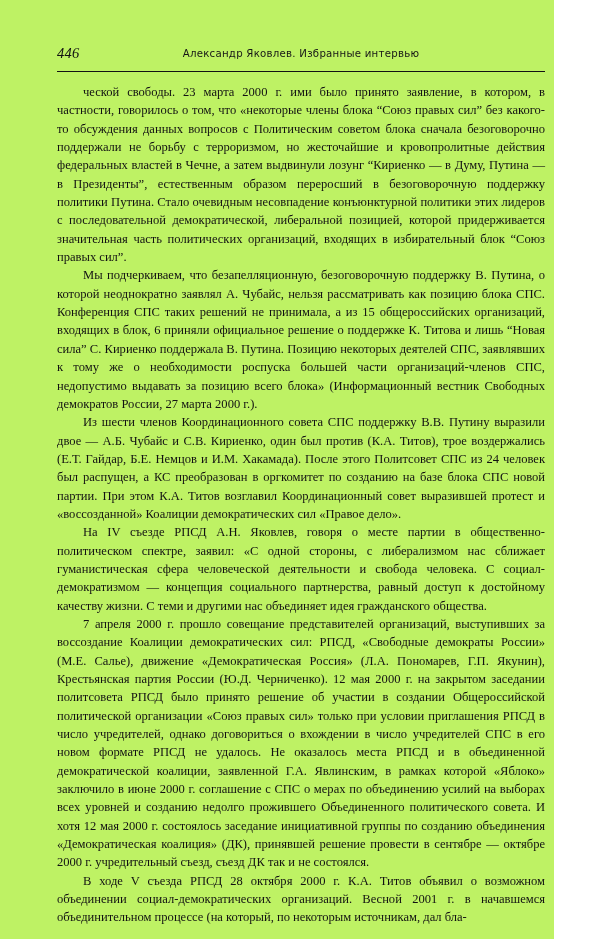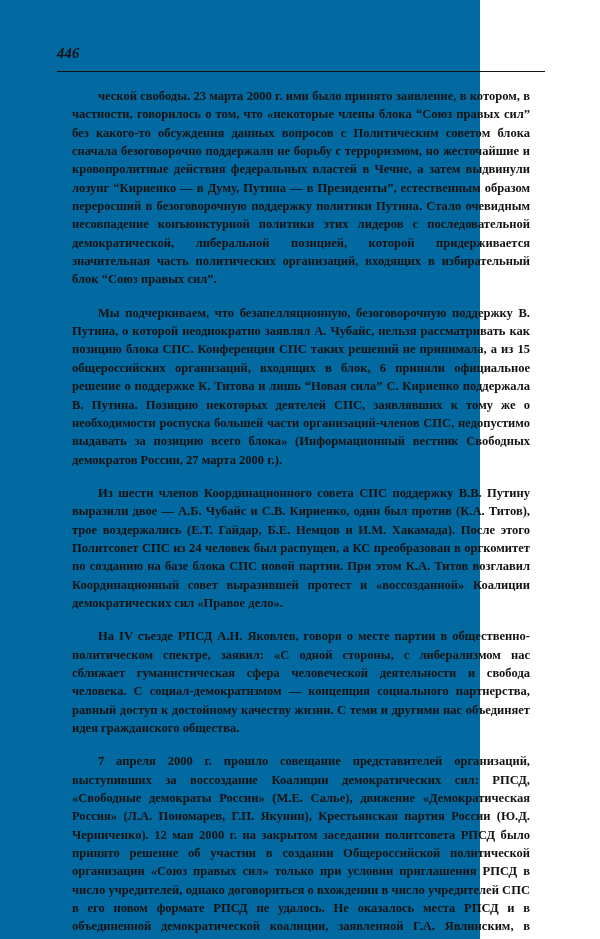--- a/index.html
+++ b/index.html
@@ -9,25 +9,24 @@
   }
   body {
     width: 600px;
     height: 939px;
     font-family: "Liberation Serif", "DejaVu Serif", serif;
     color: #111111;
     overflow: hidden;
   }
   .page {
     position: relative;
-    width: 480px;
+    width: 554px;
     height: 939px;
-    background: #0369a1;
+    background: #bef264;
     box-sizing: border-box;
-    font-weight: bold;
   }
   .content-frame {
     position: absolute;
     left: 57px;
     top: 46px;
     width: 488px;
   }
   .running-head {
     display: flex;
     align-items: baseline;
@@ -63,33 +62,34 @@
   .body-text {
     margin-top: 11px;
     font-size: 12.55px;
     line-height: 18.35px;
     text-align: justify;
     text-justify: inter-word;
     color: #121212;
     hyphens: manual;
   }
   .body-text p {
-    margin: 15px;
+    margin: 0;
     text-indent: 26px;
     text-align: justify;
   }
 </style>
 </head>
 <body>
 
 <div class="page">
   <div class="content-frame">
 
     <div class="running-head">
       <span class="folio">446</span>
+      <span class="head-title">Александр Яковлев. Избранные интервью</span>
     </div>
 
     <hr class="head-rule">
 
     <div class="body-text">
       <p>ческой свободы. 23 марта 2000 г. ими было принято заявление, в котором, в частности, говорилось о том, что «некоторые члены блока “Союз правых сил” без какого-то обсуждения данных вопросов с Политическим советом блока сначала безоговорочно поддержали не борьбу с терроризмом, но жесточайшие и кровопролитные действия федеральных властей в Чечне, а затем выдвинули лозунг “Кириенко — в Думу, Путина — в Президенты”, естественным образом переросший в безоговорочную поддержку политики Путина. Стало очевидным несовпадение конъюнктурной политики этих лидеров с последовательной демократической, либеральной позицией, которой придерживается значительная часть политических организаций, входящих в избирательный блок “Союз правых сил”.</p>
       <p>Мы подчеркиваем, что безапелляционную, безоговорочную поддержку В. Путина, о которой неоднократно заявлял А. Чубайс, нельзя рассматривать как позицию блока СПС. Конференция СПС таких решений не принимала, а из 15 общероссийских организаций, входящих в блок, 6 приняли официальное решение о поддержке К. Титова и лишь “Новая сила” С. Кириенко поддержала В. Путина. Позицию некоторых деятелей СПС, заявлявших к тому же о необходимости роспуска большей части организаций-членов СПС, недопустимо выдавать за позицию всего блока» (Информационный вестник Свободных демократов России, 27 марта 2000 г.).</p>
       <p>Из шести членов Координационного совета СПС поддержку В.В. Путину выразили двое — А.Б. Чубайс и С.В. Кириенко, один был против (К.А. Титов), трое воздержались (Е.Т. Гайдар, Б.Е. Немцов и И.М. Хакамада). После этого Политсовет СПС из 24 человек был распущен, а КС преобразован в оргкомитет по созданию на базе блока СПС новой партии. При этом К.А. Титов возглавил Координационный совет выразившей протест и «воссозданной» Коалиции демократических сил «Правое дело».</p>
       <p>На IV съезде РПСД А.Н. Яковлев, говоря о месте партии в общественно-политическом спектре, заявил: «С одной стороны, с либерализмом нас сближает гуманистическая сфера человеческой деятельности и свобода человека. С социал-демократизмом — концепция социального партнерства, равный доступ к достойному качеству жизни. С теми и другими нас объединяет идея гражданского общества.</p>
       <p>7 апреля 2000 г. прошло совещание представителей организаций, выступивших за воссоздание Коалиции демократических сил: РПСД, «Свободные демократы России» (М.Е. Салье), движение «Демократическая Россия» (Л.А. Пономарев, Г.П. Якунин), Крестьянская партия России (Ю.Д. Черниченко). 12 мая 2000 г. на закрытом заседании политсовета РПСД было принято решение об участии в создании Общероссийской политической организации «Союз правых сил» только при условии приглашения РПСД в число учредителей, однако договориться о вхождении в число учредителей СПС в его новом формате РПСД не удалось. Не оказалось места РПСД и в объединенной демократической коалиции, заявленной Г.А. Явлинским, в рамках которой «Яблоко» заключило в июне 2000 г. соглашение с СПС о мерах по объединению усилий на выборах всех уровней и созданию недолго прожившего Объединенного политического совета. И хотя 12 мая 2000 г. состоялось заседание инициативной группы по созданию объединения «Демократическая коалиция» (ДК), принявшей решение провести в сентябре — октябре 2000 г. учредительный съезд, съезд ДК так и не состоялся.</p>

